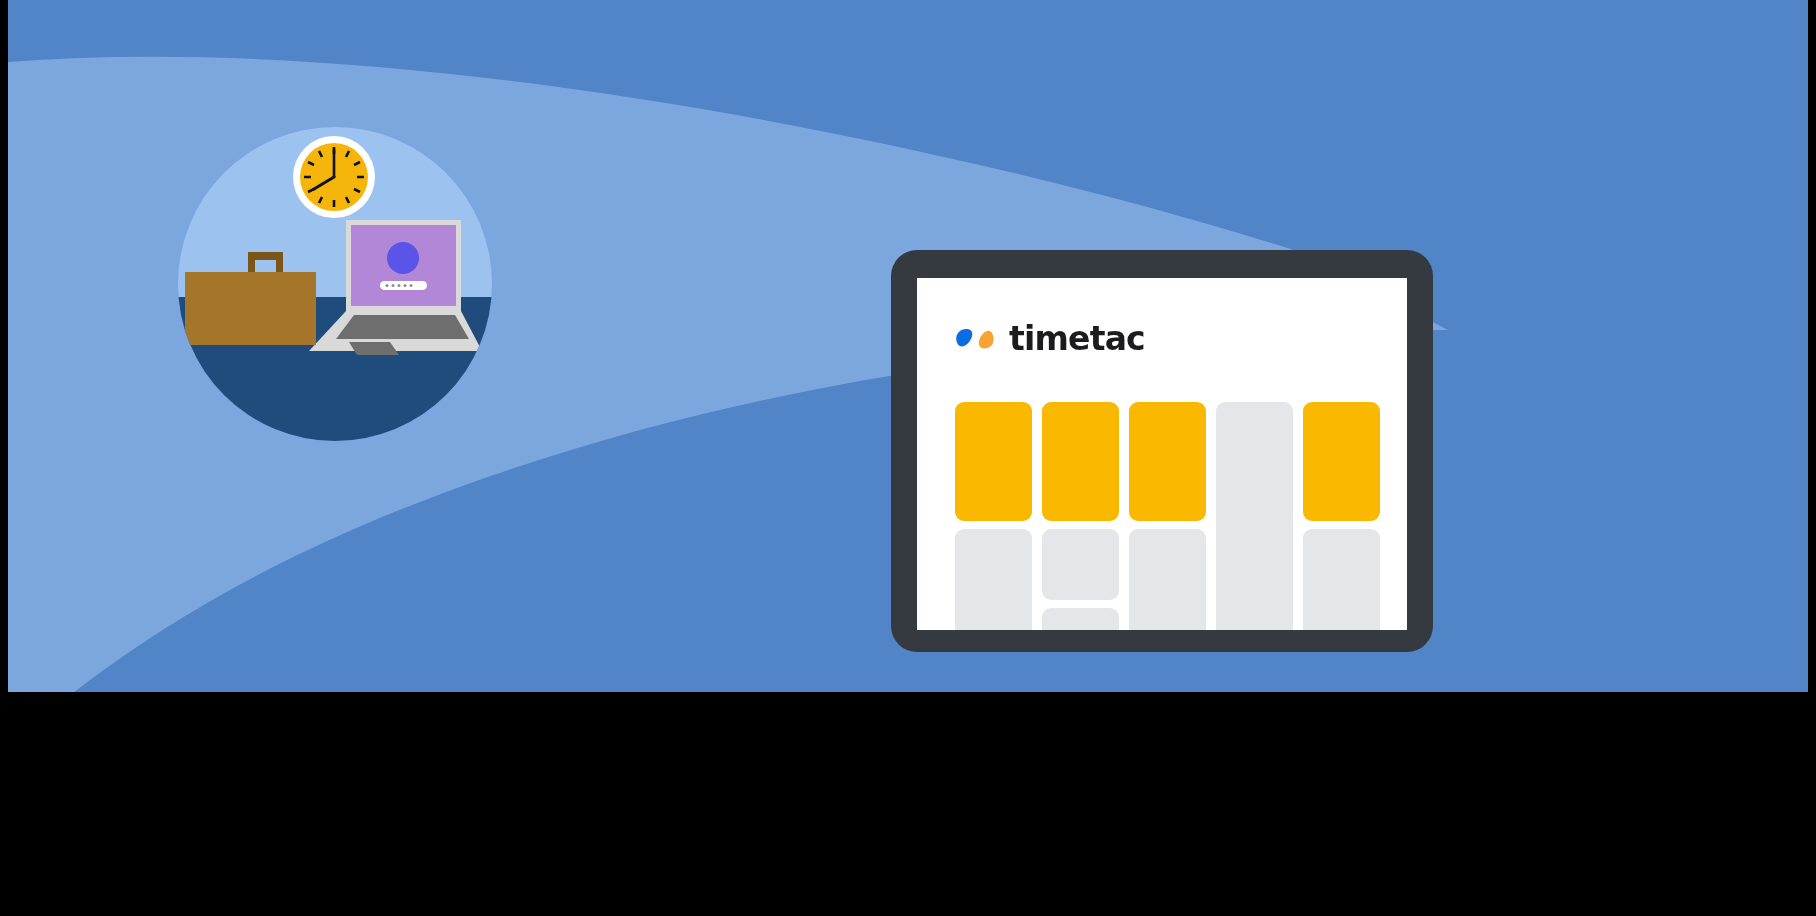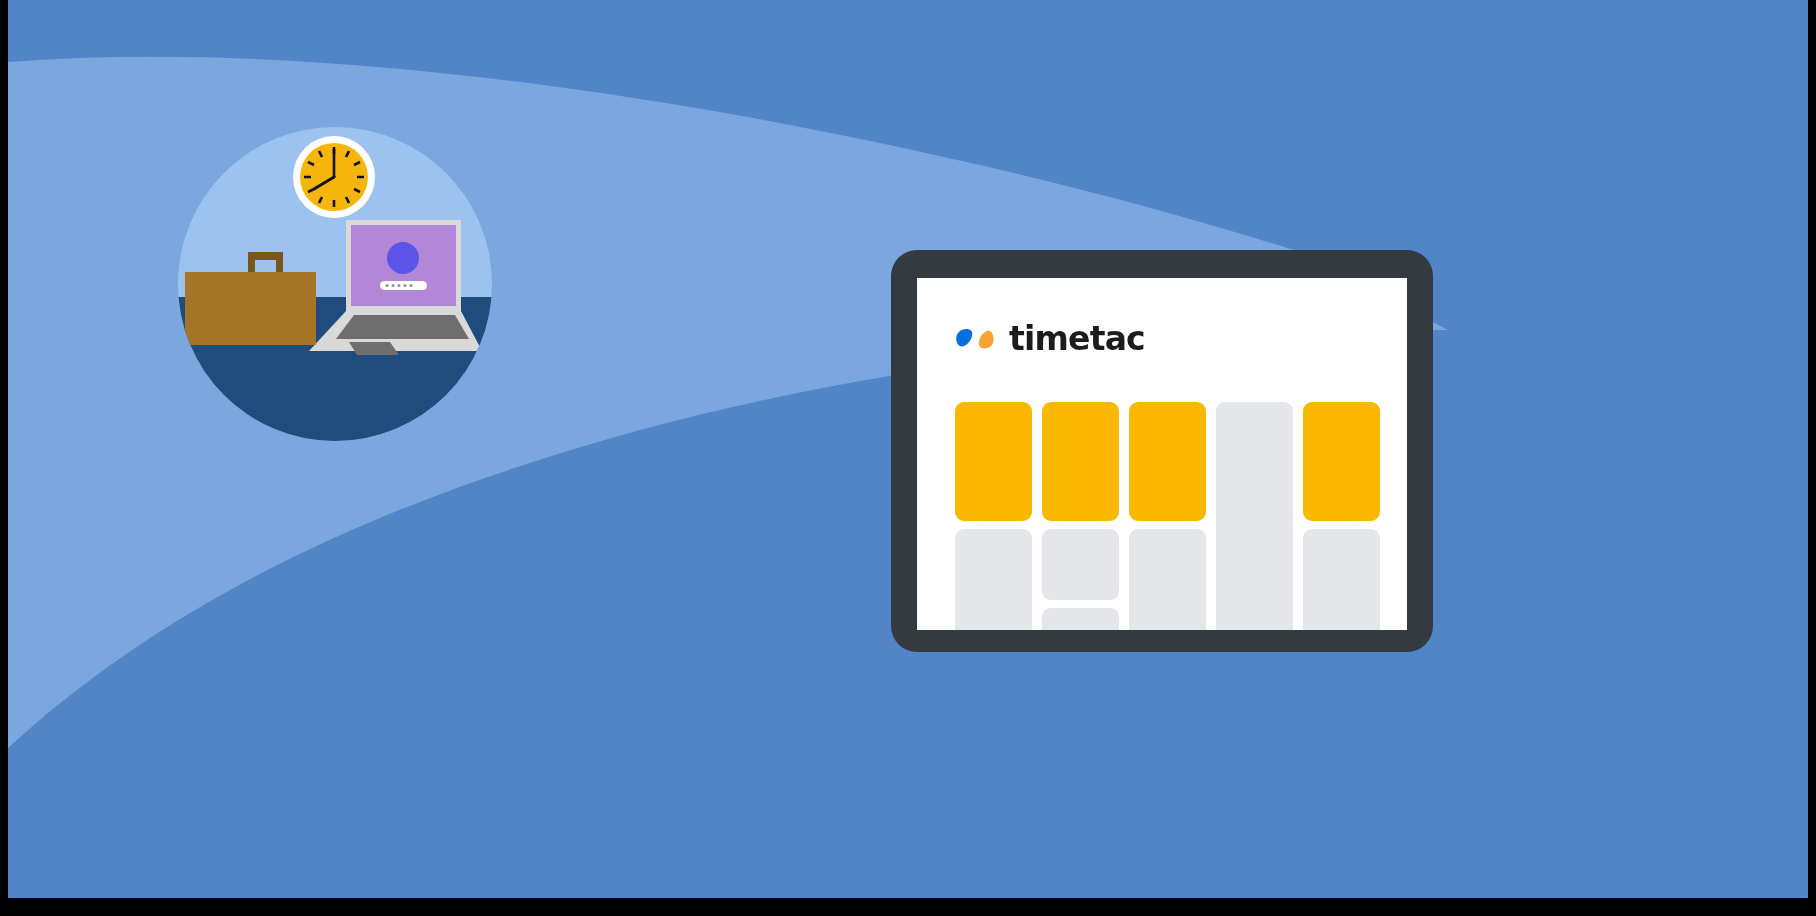--- a/index.html
+++ b/index.html
@@ -7,21 +7,21 @@
     padding: 0;
     background: #000;
   }
   body {
     font-family: "Liberation Sans", sans-serif;
   }
 
   #stage {
     position: relative;
     width: 1816px;
-    height: 916px;
+    height: 692px;
     overflow: hidden;
     background: #000000;
   }
 
   
   #bg-svg {
     position: absolute;
     left: 0;
     top: 0;
     width: 1816px;

